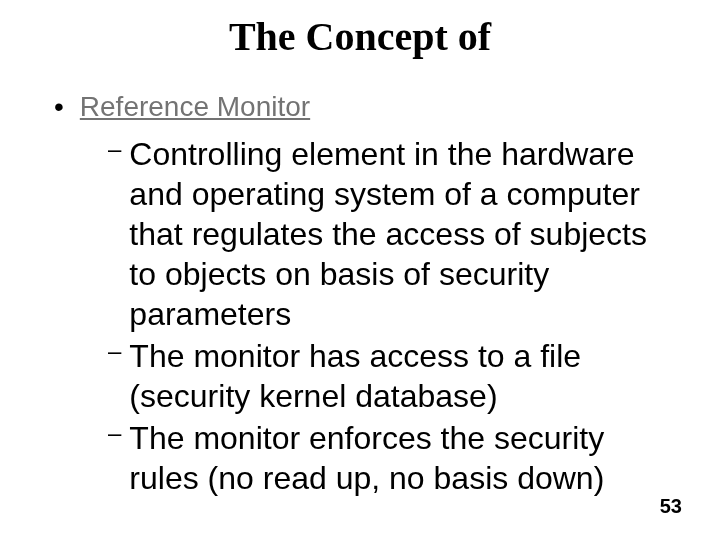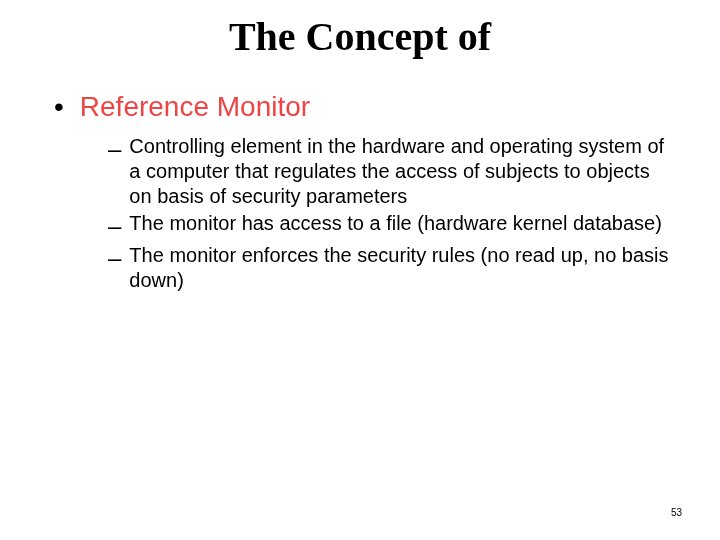--- a/index.html
+++ b/index.html
@@ -30,47 +30,49 @@
     }
     .level1 .bullet {
       font-size: 28px;
       line-height: 1.2;
       margin-right: 16px;
       margin-left: 4px;
     }
     .level1 .text {
       font-size: 28px;
       line-height: 1.2;
-      color: #ef4444;
+      color: #737373;
+      text-decoration: underline;
     }
     .level2-list {
       padding-left: 58px;
     }
     .level2 {
       display: flex;
       align-items: flex-start;
       margin-bottom: 2px;
     }
     .level2 .dash {
       font-size: 24px;
       line-height: 1.25;
       margin-right: 8px;
       color: #000;
     }
     .level2 .text {
-      font-size: 20px;
+      font-size: 32px;
       line-height: 1.25;
       color: #000;
     }
     .page-number {
       position: absolute;
       bottom: 22px;
       right: 38px;
-      font-size: 10px;
+      font-size: 20px;
       color: #000;
+      font-weight: bold;
     }
   </style>
 </head>
 <body>
 
 <div class="title">
   <span>The Concept of</span><br>
 </div>
 
 <div class="content">
@@ -78,21 +80,21 @@
     <span class="bullet">•</span>
     <span class="text">Reference Monitor</span>
   </div>
   <div class="level2-list">
     <div class="level2">
       <span class="dash">–</span>
       <span class="text">Controlling element in the hardware and operating system of a computer that regulates the access of subjects to objects on basis of security parameters</span>
     </div>
     <div class="level2">
       <span class="dash">–</span>
-      <span class="text">The monitor has access to a file (hardware kernel database)</span>
+      <span class="text">The monitor has access to a file (security kernel database)</span>
     </div>
     <div class="level2">
       <span class="dash">–</span>
       <span class="text">The monitor enforces the security rules (no read up, no basis down)</span>
     </div>
   </div>
 </div>
 
 <div class="page-number">53</div>
 

